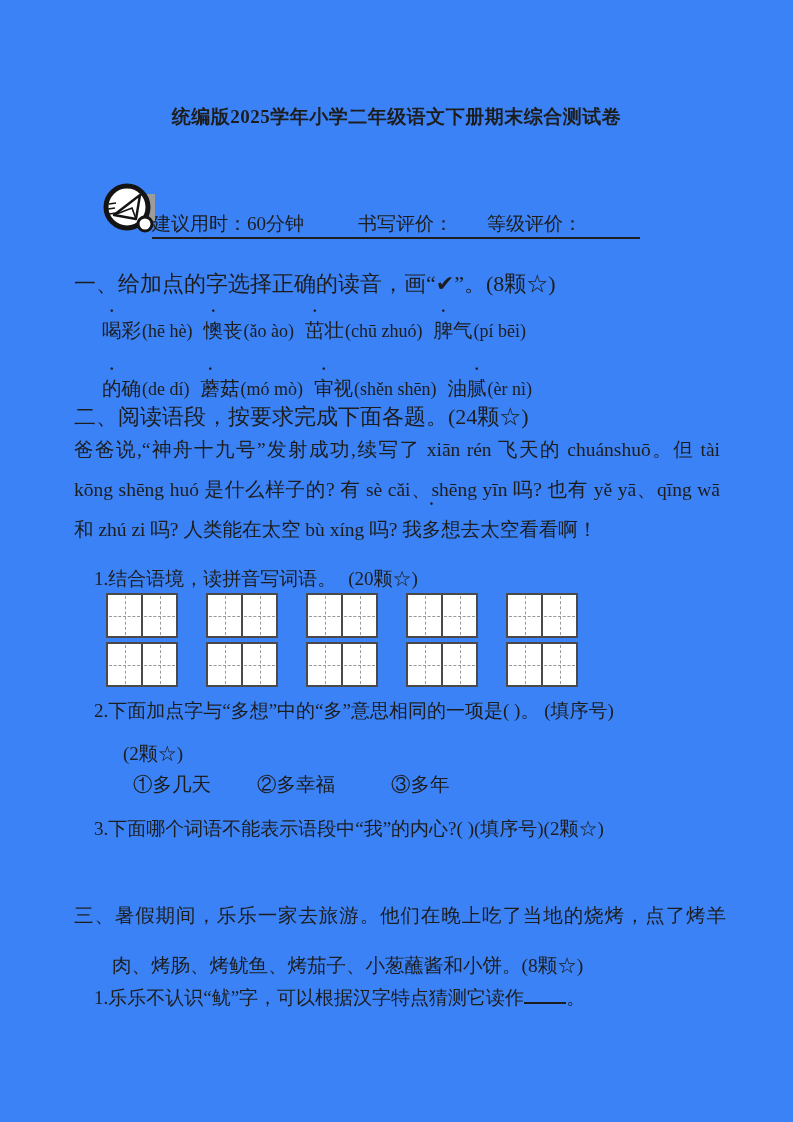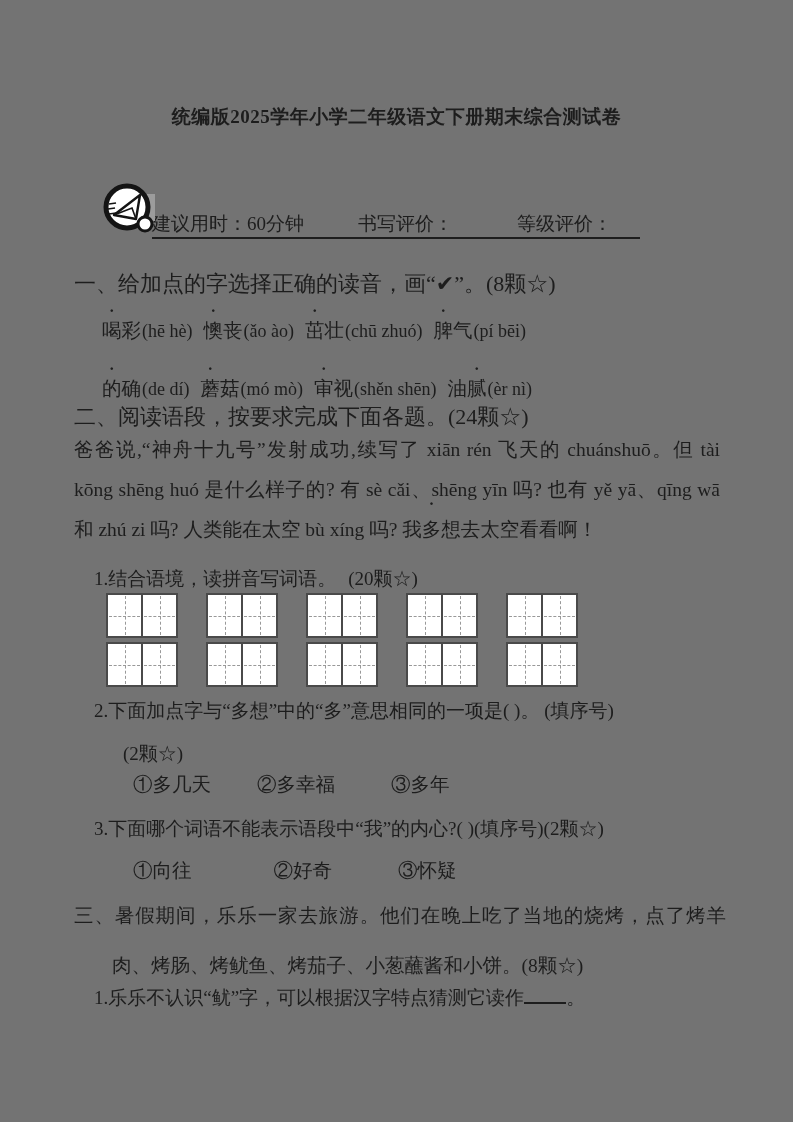--- a/index.html
+++ b/index.html
@@ -1,20 +1,20 @@
 <!DOCTYPE html>
 <html><head>
 <meta charset="utf-8">
 <style>
   html,body{margin:0;padding:0;background:#e8e8e8;}
   .sheet{
     position:relative;
     width:793px;height:1122px;
     margin:0 auto;
-    background:#737373;
+    background:#3b82f6;
     font-family:"Liberation Serif","DejaVu Serif",serif;
     color:#1d1d1d;
     overflow:hidden;
   }
   
   .title{
     position:absolute;top:104px;left:0;width:100%;
     text-align:center;font-size:19px;font-weight:700;letter-spacing:.5px;
   }
   
@@ -25,21 +25,21 @@
   .stamp{flex:0 0 auto;margin-right:-6px;position:relative;z-index:2;}
   .header-line{
     width:488px;
     border-bottom:2px solid #1d1d1d;
     padding-bottom:0;
     font-size:19px;white-space:nowrap;
     display:flex;
   }
   .header-line .hl{display:inline-block;}
   .header-line .hl1{margin-right:54px;}
-  .header-line .hl2{margin-right:64px;}
+  .header-line .hl2{margin-right:34px;}
   
   .qmajor{position:absolute;left:74px;font-size:22px;}
   .qsub{position:absolute;left:94px;font-size:19px;}
   
   .dotted{position:relative;display:inline-block;}
   .dotted::before{
     content:"·";
     position:absolute;top:-0.82em;left:50%;transform:translateX(-50%);
     font-size:.85em;font-weight:700;line-height:1;
   }
@@ -178,23 +178,20 @@
     </div>
   </div>
 
   <div class="qsub" style="top:698px;width:640px;">2.下面加点字与“多想”中的“多”意思相同的一项是(    )。 (填序号)</div>
   <div class="qsub" style="top:741px;left:123px;">(2颗☆)</div>
   <div class="opts q2opts" style="top:771px;">
     <span class="opt">①多几天</span><span class="opt">②多幸福</span><span class="opt">③多年</span>
   </div>
 
   <div class="qsub" style="top:816px;width:645px;">3.下面哪个词语不能表示语段中“我”的内心?(    )(填序号)(2颗☆)</div>
-  <div class="opts q3opts" style="top:857px;">
-    <span class="opt">①向往</span><span class="opt">②好奇</span><span class="opt">③怀疑</span>
-  </div>
 
   <div class="sec3">三、暑假期间，乐乐一家去旅游。他们在晚上吃了当地的烧烤，点了烤羊肉、烤肠、烤鱿鱼、烤茄子、小葱蘸酱和小饼。(8颗☆)</div>
 
   <div class="s3q1">
     <span>1.乐乐不认识“鱿”字，可以根据汉字特点猜测它读作</span><span class="blank"></span><span>。</span>
   </div>
 
 </div>
 
 </body></html>

